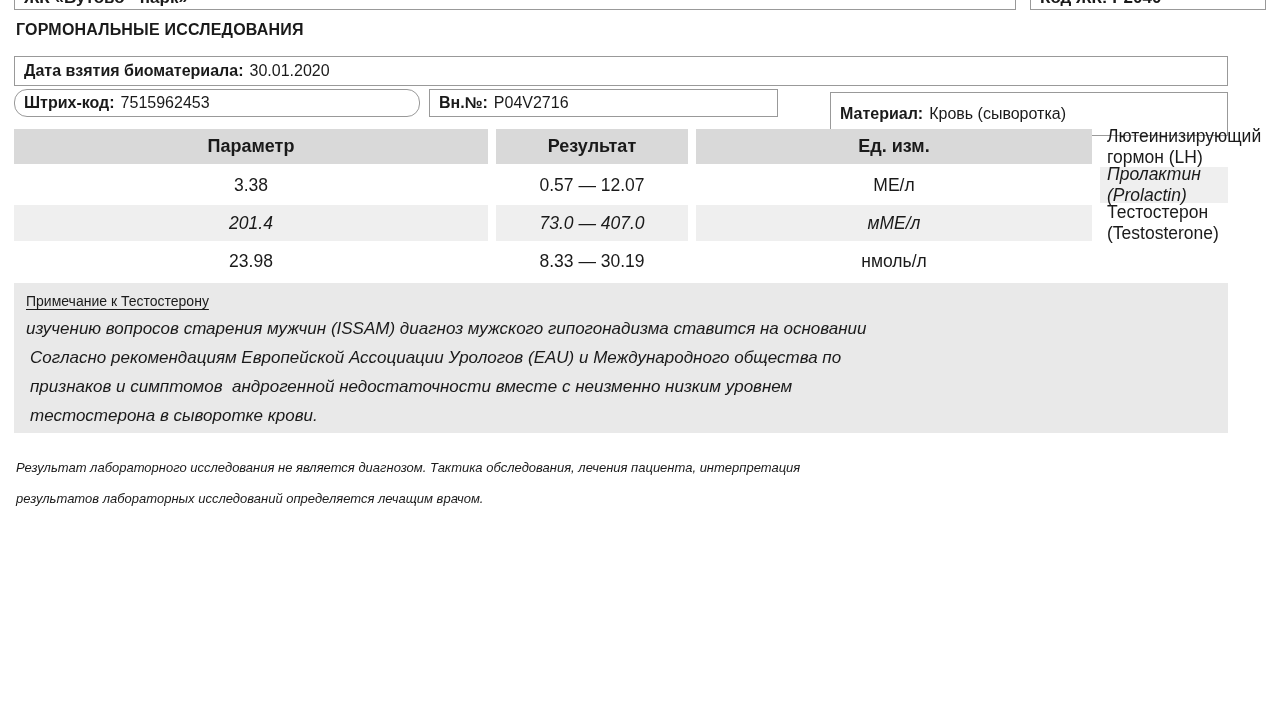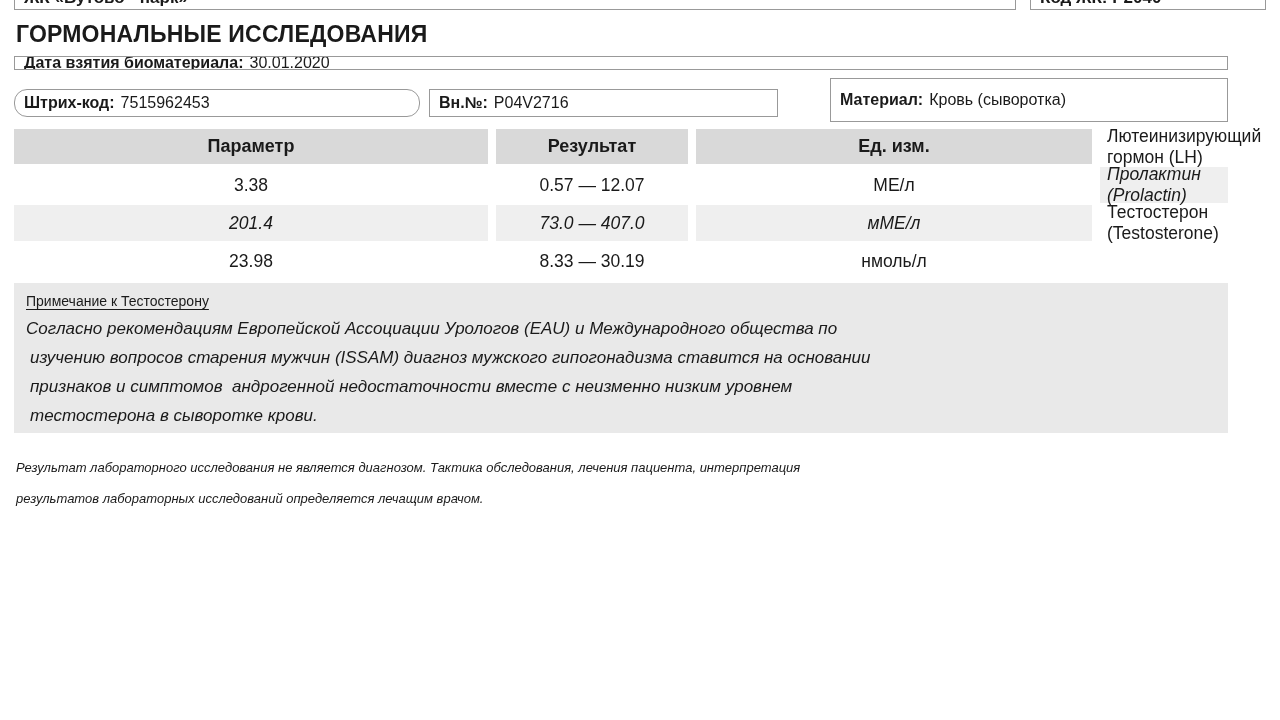--- a/index.html
+++ b/index.html
@@ -32,27 +32,27 @@
     display:flex;align-items:flex-end;
     padding:0 0 1px 9px;
     font-size:17px;font-weight:700;
     overflow:hidden;white-space:nowrap;background:#fff;
   }
   #cutLeft{left:14px;width:1002px;}
   #cutRight{left:1030px;width:236px;}
 
   .page-title{
     position:absolute;left:16px;top:21px;
-    font-size:23px;font-weight:700;letter-spacing:.2px;
+    font-size:16px;font-weight:700;letter-spacing:.2px;
   }
 
-  #dateBox{left:14px;top:56px;width:1214px;height:14px;}
+  #dateBox{left:14px;top:56px;width:1214px;height:30px;}
   #barcodeBox{left:14px;top:89px;width:406px;height:28px;border-radius:13px;}
   #vnBox{left:429px;top:89px;width:349px;height:28px;}
-  #materialBox{left:830px;top:78px;width:398px;height:44px;}
+  #materialBox{left:830px;top:92px;width:398px;height:44px;}
 
   .results-table{
     position:absolute;left:14px;top:129px;width:1214px;
     display:grid;
     grid-template-columns:474px 192px 396px 128px;
     column-gap:8px;row-gap:2px;
     font-size:17.5px;
   }
   .th{
     background:var(--header-bg);
@@ -144,22 +144,22 @@
   <div class="t-row">
     <div class="td param">Тестостерон (Testosterone)</div>
     <div class="td">23.98</div>
     <div class="td">8.33 — 30.19</div>
     <div class="td">нмоль/л</div>
   </div>
 </div>
 
 <div class="note-block">
   <div class="note-heading">Примечание к Тестостерону</div>
+  <div class="note-line">изучению вопросов старения мужчин (ISSAM) диагноз мужского гипогонадизма ставится на основании</div>
   <div class="note-line">Согласно рекомендациям Европейской Ассоциации Урологов (EAU) и Международного общества по</div>
-  <div class="note-line">изучению вопросов старения мужчин (ISSAM) диагноз мужского гипогонадизма ставится на основании</div>
   <div class="note-line">признаков и симптомов  андрогенной недостаточности вместе с неизменно низким уровнем</div>
   <div class="note-line">тестостерона в сыворотке крови.</div>
 </div>
 
 <div class="disclaimer">
   <div>Результат лабораторного исследования не является диагнозом. Тактика обследования, лечения пациента, интерпретация</div>
   <div>результатов лабораторных исследований определяется лечащим врачом.</div>
 </div>
 
 </body></html>

